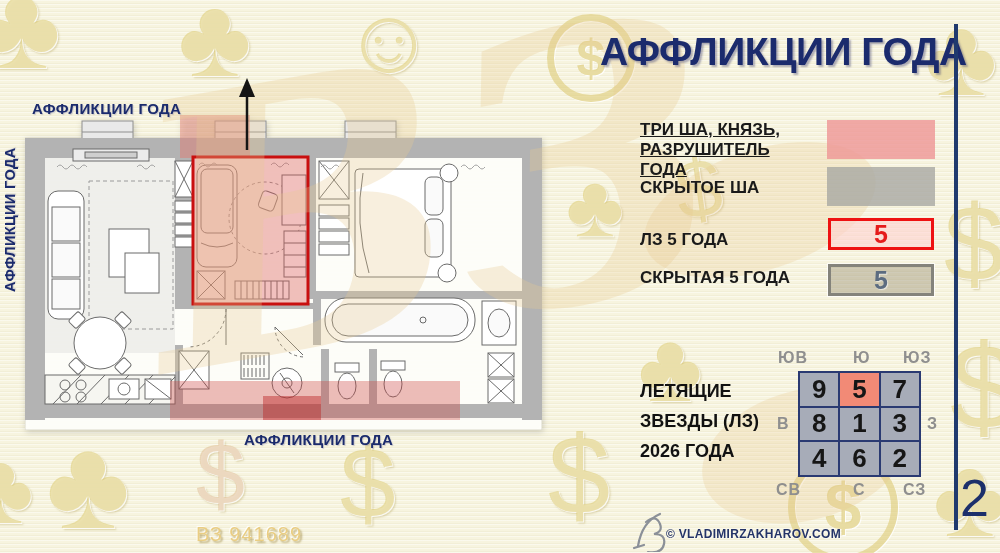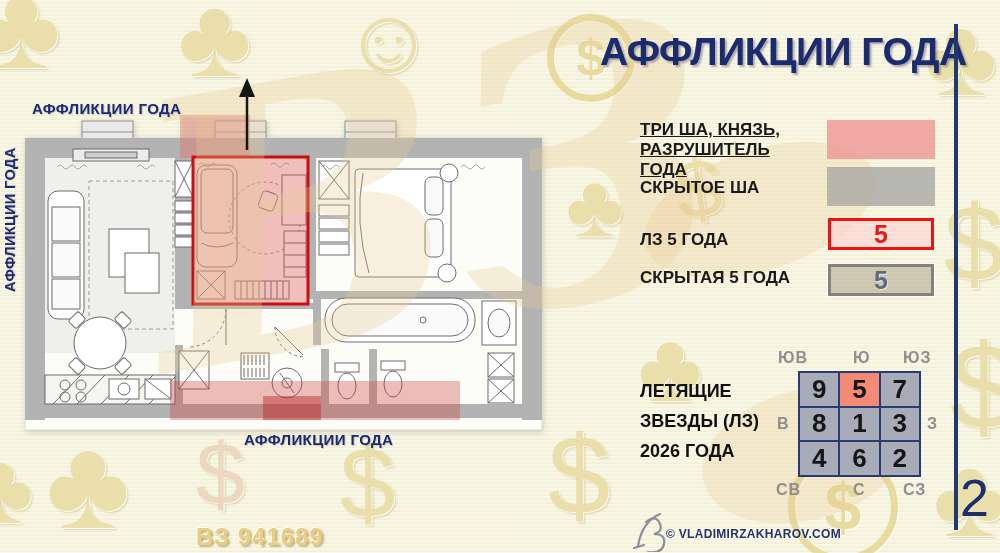--- a/index.html
+++ b/index.html
@@ -52,21 +52,21 @@
   #fs-grid{left:798px;top:371px;width:123px;height:106px;z-index:5;background:#2a3a72;
       padding:2px;display:grid;grid-template-columns:1fr 1fr 1fr;grid-template-rows:1fr 1fr 1fr;gap:2px;
       box-sizing:border-box;}
   .fs-cell{background:rgba(252,249,232,.6);display:flex;align-items:center;justify-content:center;
       font-size:26px;font-weight:bold;color:#161616;}
   .fs-cell.hl{background:#f28a76;}
   .dir{z-index:5;font-size:16px;font-weight:600;color:#8f8f8f;letter-spacing:1px;}
   #logo-svg{left:630px;top:508px;z-index:5;}
   #copyright{left:666px;top:527px;z-index:5;font-size:12px;font-weight:bold;color:#243468;
       letter-spacing:.3px;text-shadow:1px 1px 1px rgba(255,255,255,.6);}
-  #stamp{left:196px;top:523px;z-index:4;font-size:24px;font-weight:bold;color:#e9cd83;
+  #stamp{left:196px;top:523px;z-index:4;font-size:20px;font-weight:normal;color:#e9cd83;
       letter-spacing:1px;text-shadow:-1px -1px 0 rgba(255,255,255,.75),2px 2px 2px rgba(150,125,50,.55);}
 </style>
 </head>
 <body>
 
 <div id="canvas">
 
   <span class="wm" style="left:-18px;top:-34px;font-size:120px;">♣</span>
   <span class="wm" style="left:178px;top:-18px;font-size:112px;">♣</span>
   <span class="wm" style="left:342px;top:-6px;font-size:92px;">☺</span>

